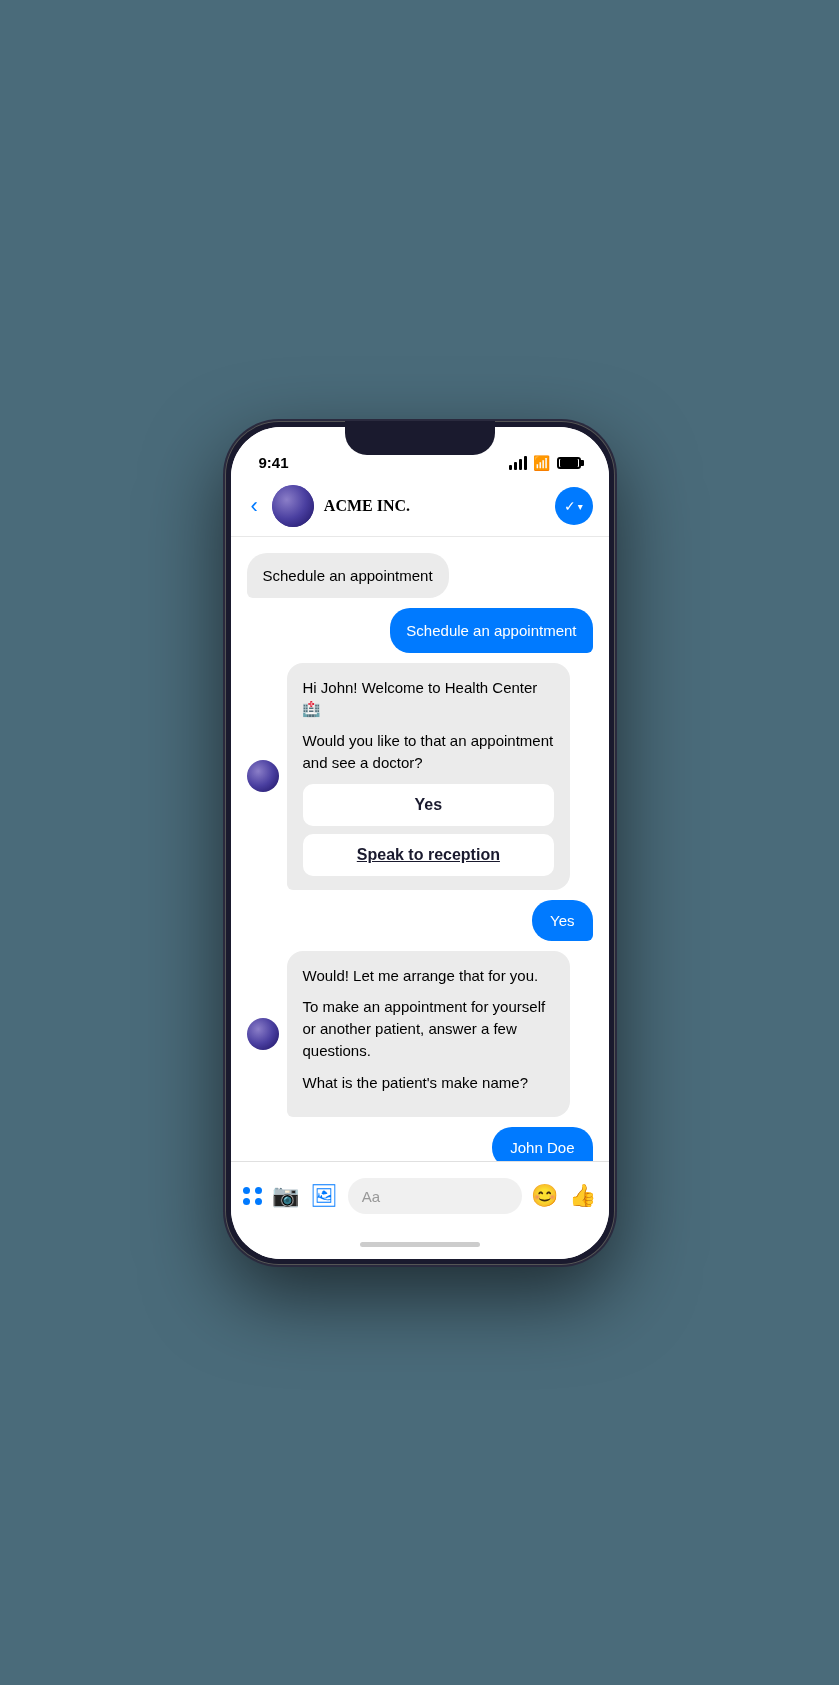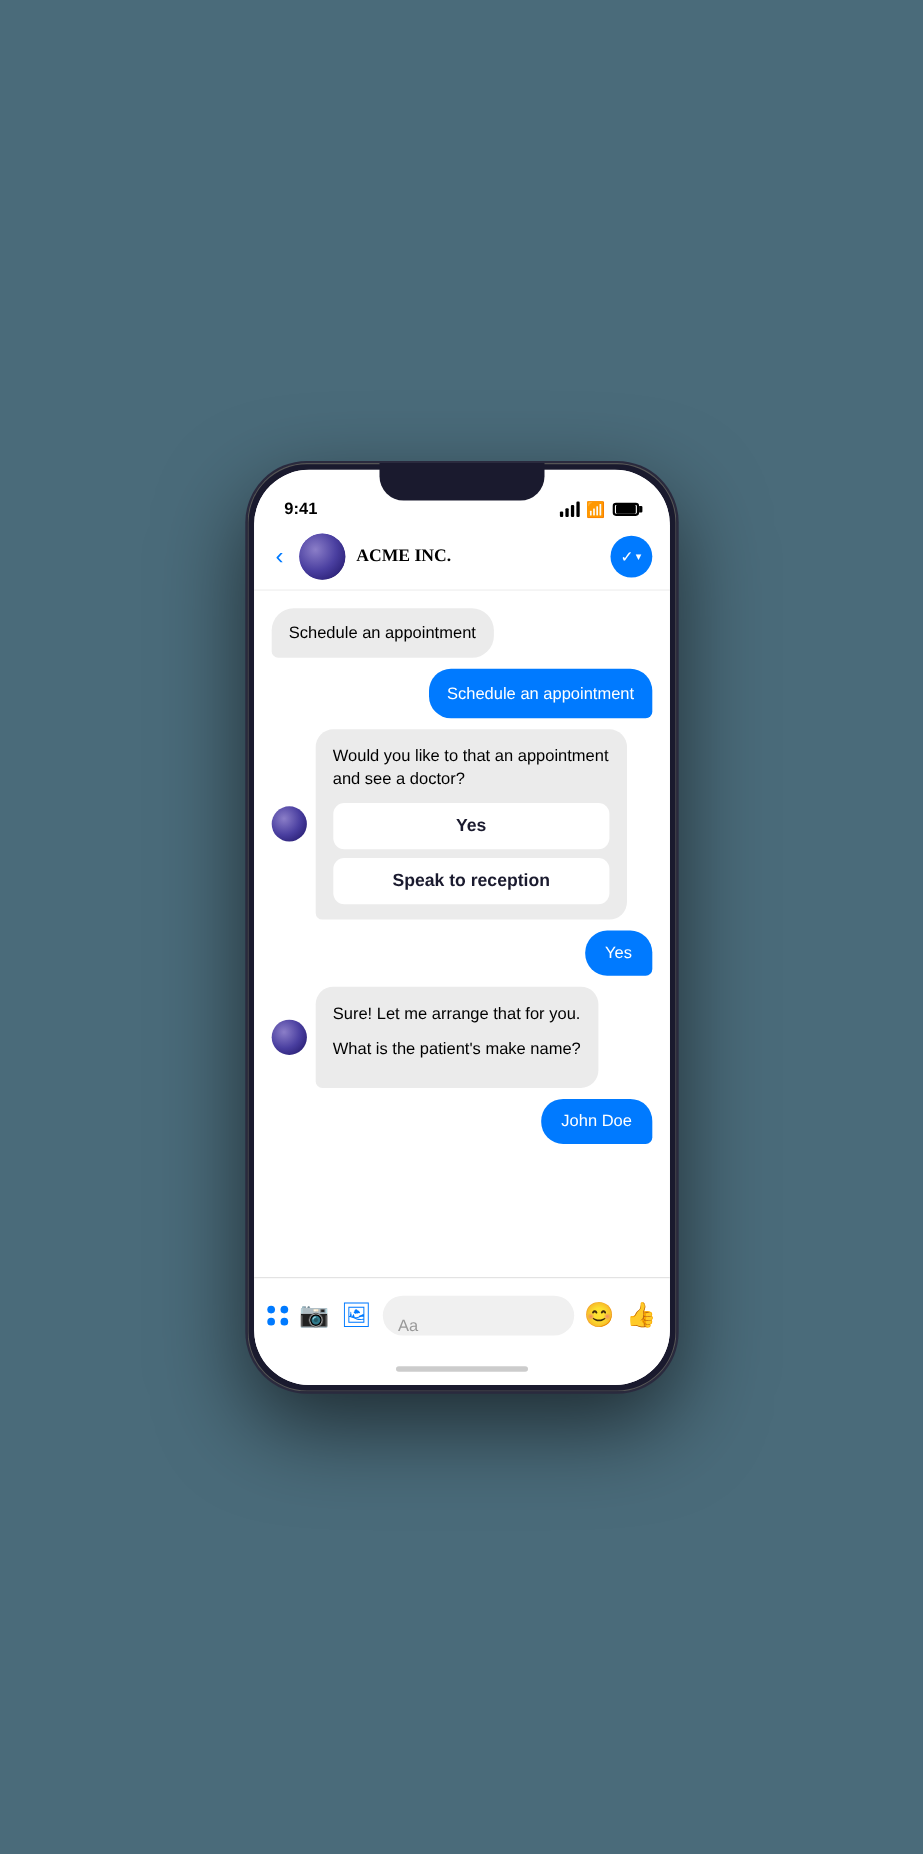--- a/index.html
+++ b/index.html
@@ -266,20 +266,21 @@
       font-size: 16px;
       font-weight: 600;
       color: #1a1a2e;
       cursor: pointer;
       text-align: center;
       margin-bottom: 8px;
     }
 
     .card-btn:last-child {
       margin-bottom: 0;
+      text-decoration: underline;
     }
 
     
     .input-bar {
       height: 70px;
       background: #fff;
       border-top: 1px solid #e0e0e0;
       display: flex;
       align-items: center;
       padding: 0 12px;
@@ -295,21 +296,21 @@
 
     .input-field {
       flex: 1;
       height: 36px;
       background: #f0f0f0;
       border-radius: 18px;
       padding: 0 14px;
       font-size: 15px;
       color: #888;
       display: flex;
-      align-items: flex-end;
+      align-items: center;
       cursor: text;
     }
 
     .emoji-btn {
       color: #007AFF;
       font-size: 22px;
       cursor: pointer;
     }
 
     .thumb-btn {
@@ -402,34 +403,36 @@
         <div class="bubble received-bubble">Schedule an appointment</div>
       </div>
 
       <div class="msg-row sent">
         <div class="bubble sent-bubble">Schedule an appointment</div>
       </div>
 
       <div class="msg-row received">
         <div class="msg-avatar"></div>
         <div class="card-bubble">
+          <p>Hi John! Welcome to Health Center 🏥</p>
           <p>Would you like to that an appointment and see a doctor?</p>
           <button class="card-btn">Yes</button>
           <button class="card-btn">Speak to reception</button>
         </div>
       </div>
 
       <div class="msg-row sent">
         <div class="john-doe-bubble">Yes</div>
       </div>
 
       <div class="msg-row received">
         <div class="msg-avatar"></div>
         <div class="card-bubble">
-          <p>Sure! Let me arrange that for you.</p>
+          <p>Would! Let me arrange that for you.</p>
+          <p>To make an appointment for yourself or another patient, answer a few questions.</p>
           <p>What is the patient's make name?</p>
         </div>
       </div>
 
       <div class="msg-row sent">
         <div class="john-doe-bubble">John Doe</div>
       </div>
 
     </div>
 

